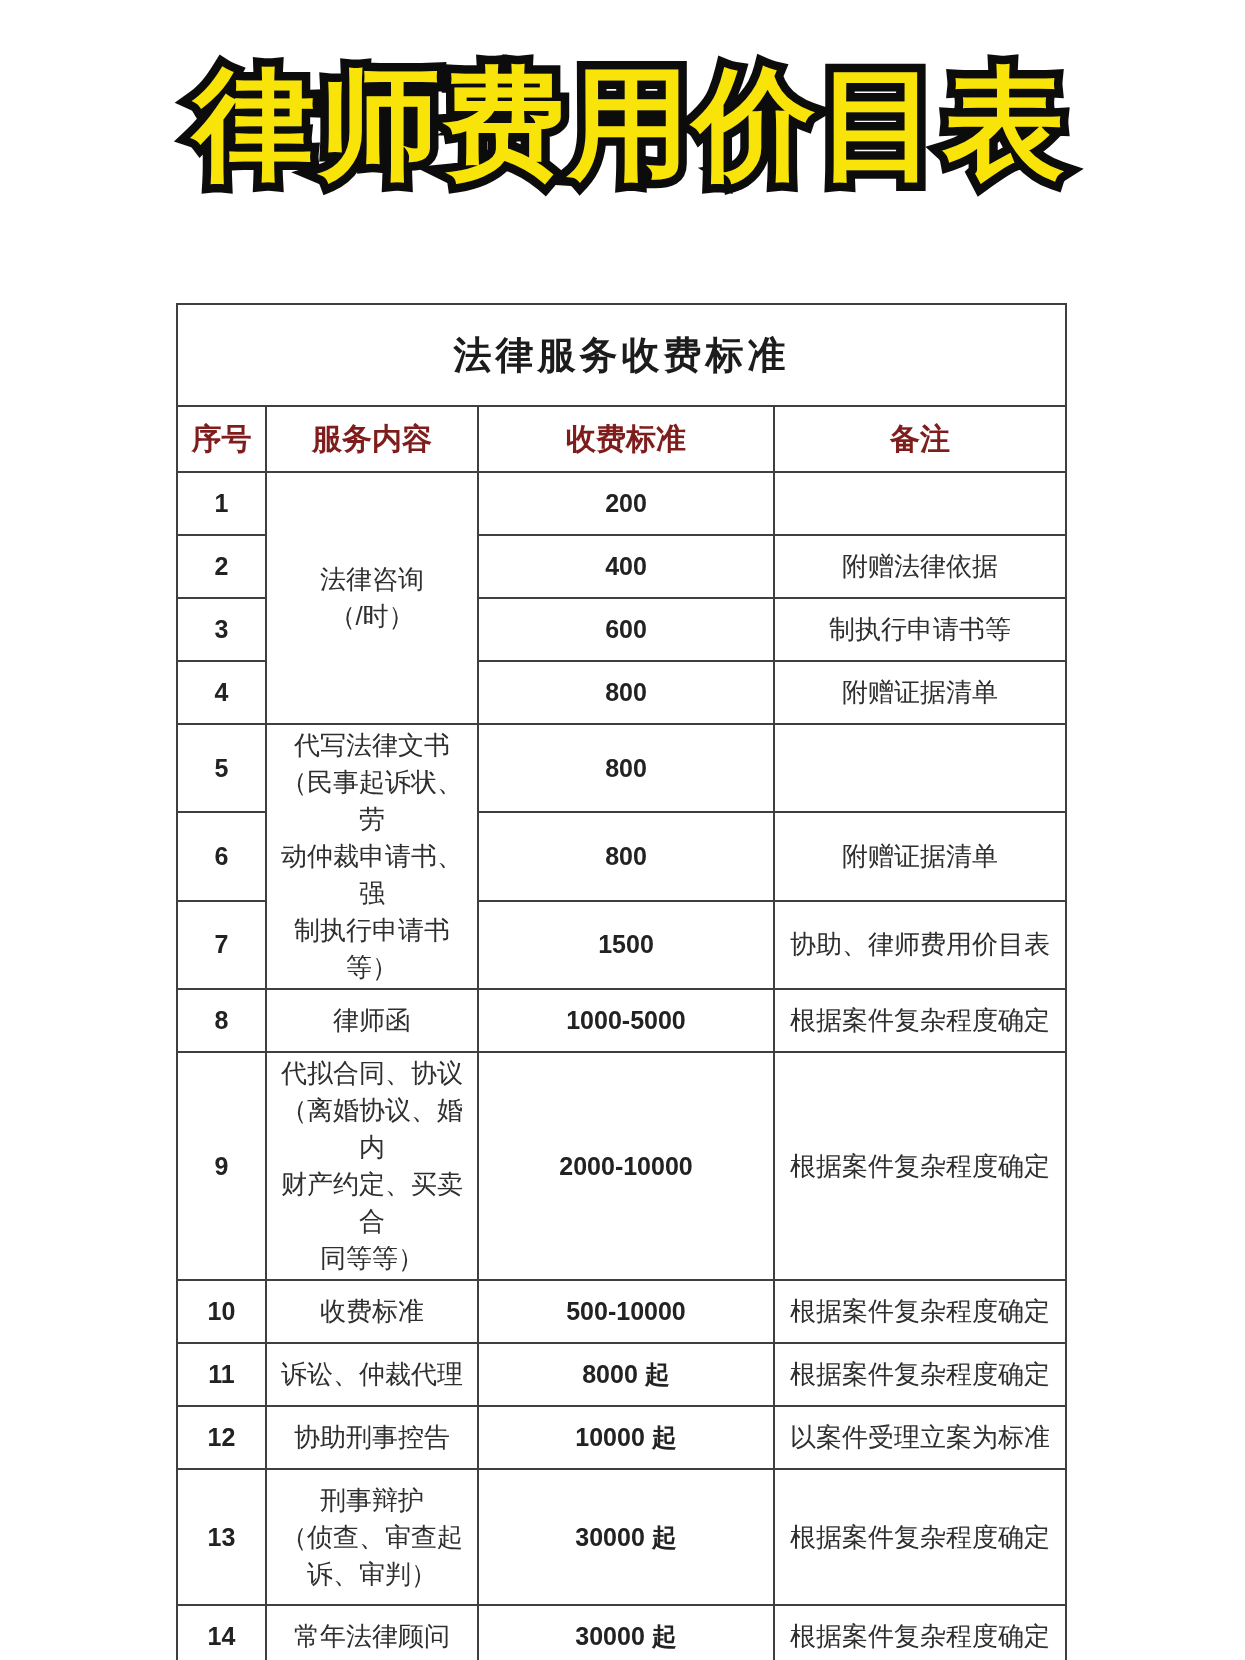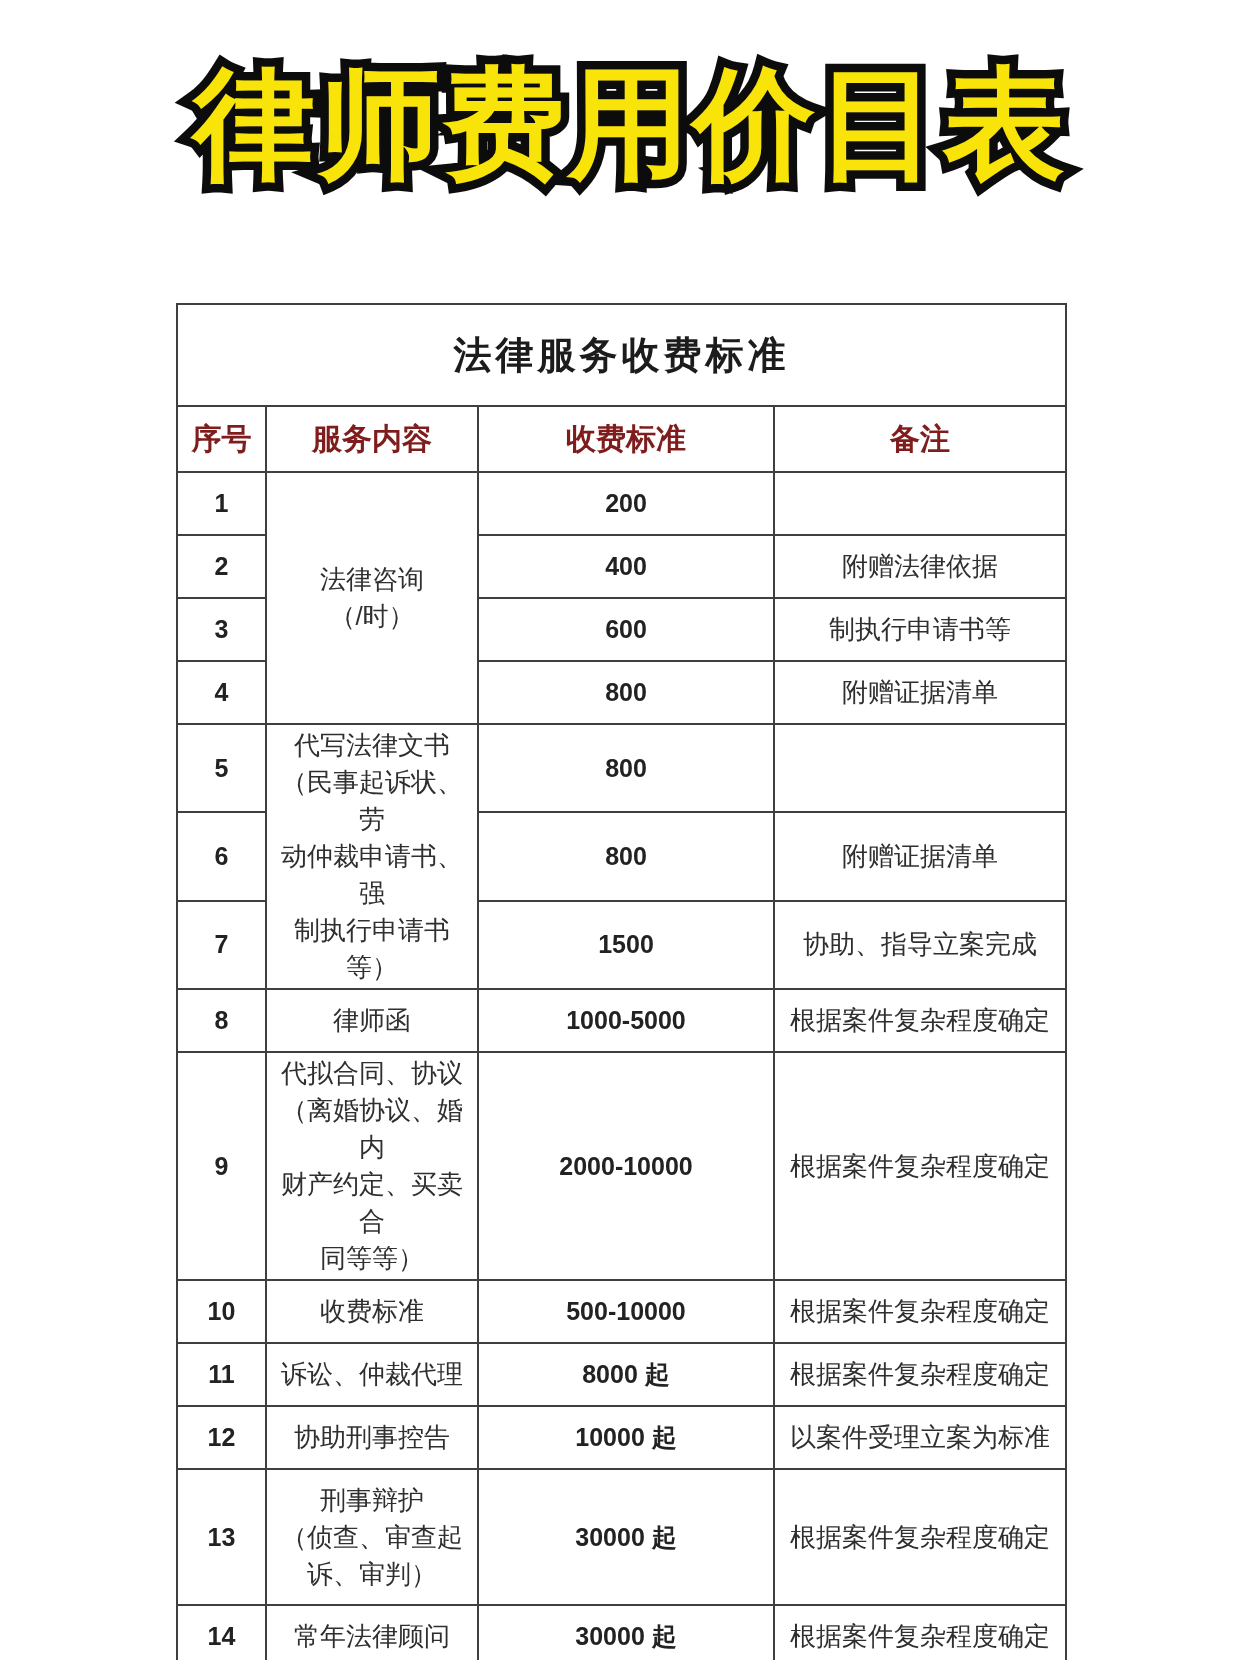--- a/index.html
+++ b/index.html
@@ -157,21 +157,21 @@
     <td class="cn-cell"></td>
   </tr>
   <tr class="row-s">
     <td class="num-cell">6</td>
     <td class="num-cell">800</td>
     <td class="cn-cell">附赠证据清单</td>
   </tr>
   <tr class="row-s">
     <td class="num-cell">7</td>
     <td class="num-cell">1500</td>
-    <td class="cn-cell">协助、指导立案完成</td>
+    <td class="cn-cell">协助、律师费用价目表</td>
   </tr>
 
   <tr class="row-s">
     <td class="num-cell">8</td>
     <td class="cn-cell">律师函</td>
     <td class="num-cell">1000-5000</td>
     <td class="cn-cell">根据案件复杂程度确定</td>
   </tr>
 
   <tr class="row-t9">

